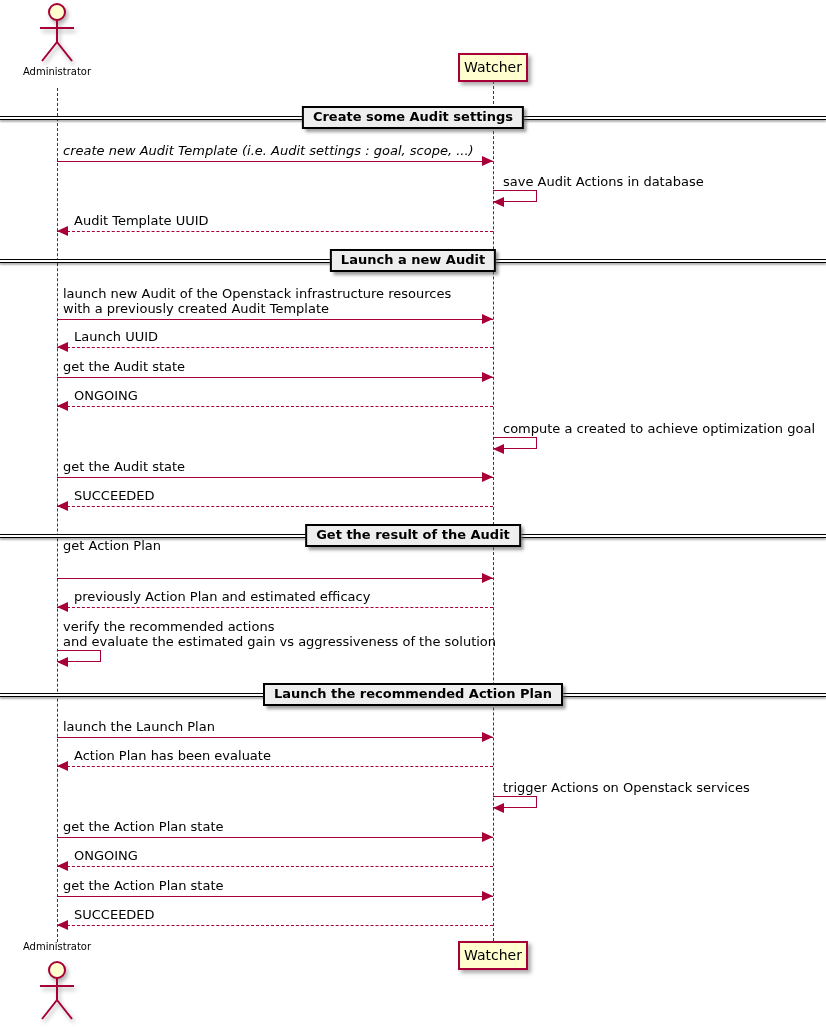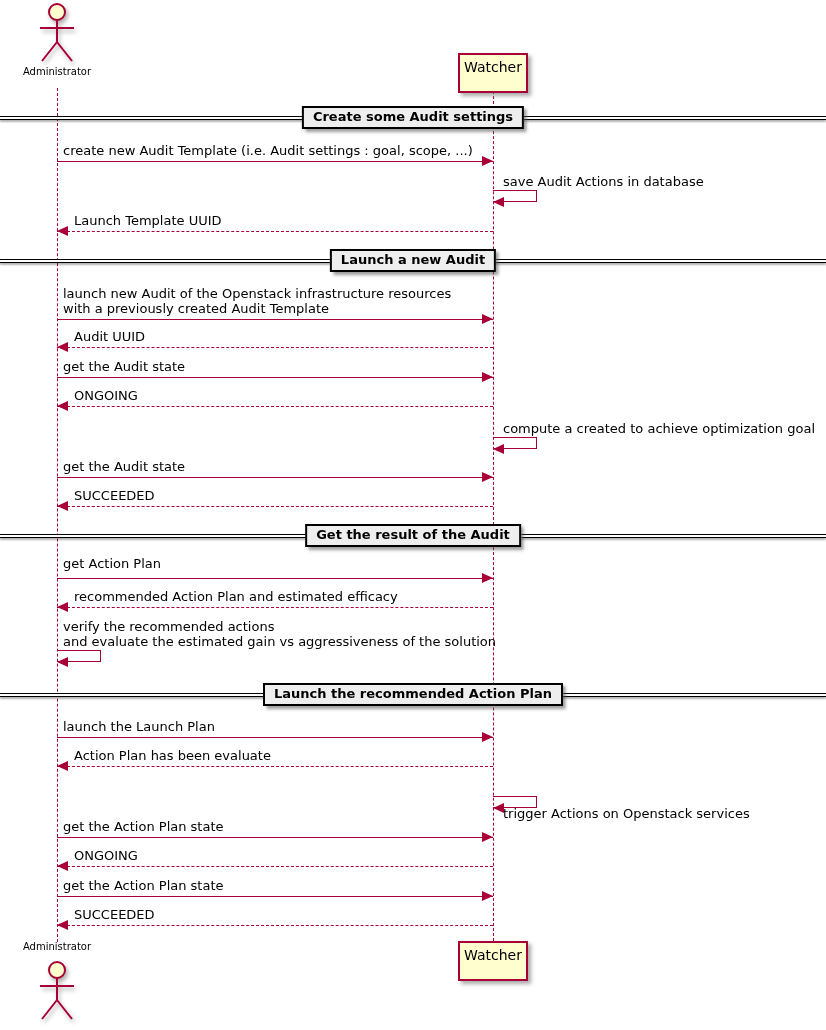--- a/index.html
+++ b/index.html
@@ -2,21 +2,21 @@
 <html style="--accent: #A80036; --pfill: #FEFECE; --divfill: #EEEEEE; --divline: #000000;"><head>
 <meta charset="utf-8">
 <style>
   html,body{margin:0;padding:0;background:#ffffff;}
   #canvas{
     position:relative;width:826px;height:1030px;background:#ffffff;overflow:hidden;
     font-family:"DejaVu Sans","Liberation Sans",sans-serif;color:#000;
   }
   .lifeline{position:absolute;width:0;border-left:1px dashed var(--accent);}
   .participant{
-    position:absolute;box-sizing:border-box;width:70px;height:40px;
+    position:absolute;box-sizing:border-box;width:70px;height:29px;
     background:var(--pfill);border:2px solid var(--accent);
     text-align:center;line-height:25px;font-size:14px;
     box-shadow:3px 3px 4px rgba(100,100,100,0.55);
   }
   .actor-label{position:absolute;transform:translateX(-50%);font-size:10px;white-space:nowrap;}
   .actor-figure{position:absolute;filter:drop-shadow(2.5px 3px 2px rgba(110,110,110,0.55));}
   #rows{position:absolute;left:0;top:0;width:0;height:0;}
   .divline{
     position:absolute;left:0;width:826px;height:2px;background:#fff;
     border-top:1px solid var(--divline);border-bottom:1px solid var(--divline);
@@ -44,74 +44,74 @@
 <body>
 
 <div id="canvas">
 
   <div class="lifeline" style="left:56.5px;top:88px;height:854px;"></div>
   <div class="lifeline" style="left:492.5px;top:81px;height:860px;"></div>
 
   <div id="rows">
       <div class="divline" style="top: 116px;"></div>
       <div class="divlabel" style="top: 106px;">Create some Audit settings</div>
-      <div class="msgtext" style="left: 63px; top: 143px;">create new Audit Template (i.e. Audit settings : goal, scope, ...)</div>
+      <div class="msgtext" style="left: 63px; top: 143px; font-style: italic;">create new Audit Template (i.e. Audit settings : goal, scope, ...)</div>
       <div class="msgline solid" style="left: 57px; width: 436px; top: 161px;"></div>
       <div class="arrowhead right" style="left: 482px; top: 156px;"></div>
       <div class="msgtext" style="left: 503px; top: 174px;">save Audit Actions in database</div>
       <div class="selfloop" style="left: 493px; top: 190px;"></div>
       <div class="arrowhead left" style="left: 493px; top: 197px;"></div>
-      <div class="msgtext" style="left: 74px; top: 213px;">Launch Template UUID</div>
+      <div class="msgtext" style="left: 74px; top: 213px;">Audit Template UUID</div>
       <div class="msgline dashed" style="left: 57px; width: 436px; top: 231px;"></div>
       <div class="arrowhead left" style="left: 57px; top: 226px;"></div>
       <div class="divline" style="top: 259px;"></div>
       <div class="divlabel" style="top: 249px;">Launch a new Audit</div>
       <div class="msgtext" style="left: 63px; top: 286px;">launch new Audit of the Openstack infrastructure resources
 with a previously created Audit Template</div>
       <div class="msgline solid" style="left: 57px; width: 436px; top: 319px;"></div>
       <div class="arrowhead right" style="left: 482px; top: 314px;"></div>
-      <div class="msgtext" style="left: 74px; top: 329px;">Audit UUID</div>
+      <div class="msgtext" style="left: 74px; top: 329px;">Launch UUID</div>
       <div class="msgline dashed" style="left: 57px; width: 436px; top: 347px;"></div>
       <div class="arrowhead left" style="left: 57px; top: 342px;"></div>
       <div class="msgtext" style="left: 63px; top: 359px;">get the Audit state</div>
       <div class="msgline solid" style="left: 57px; width: 436px; top: 377px;"></div>
       <div class="arrowhead right" style="left: 482px; top: 372px;"></div>
       <div class="msgtext" style="left: 74px; top: 388px;">ONGOING</div>
       <div class="msgline dashed" style="left: 57px; width: 436px; top: 406px;"></div>
       <div class="arrowhead left" style="left: 57px; top: 401px;"></div>
       <div class="msgtext" style="left: 503px; top: 421px;">compute a created to achieve optimization goal</div>
       <div class="selfloop" style="left: 493px; top: 437px;"></div>
       <div class="arrowhead left" style="left: 493px; top: 444px;"></div>
       <div class="msgtext" style="left: 63px; top: 459px;">get the Audit state</div>
       <div class="msgline solid" style="left: 57px; width: 436px; top: 477px;"></div>
       <div class="arrowhead right" style="left: 482px; top: 472px;"></div>
       <div class="msgtext" style="left: 74px; top: 488px;">SUCCEEDED</div>
       <div class="msgline dashed" style="left: 57px; width: 436px; top: 506px;"></div>
       <div class="arrowhead left" style="left: 57px; top: 501px;"></div>
       <div class="divline" style="top: 534px;"></div>
       <div class="divlabel" style="top: 524px;">Get the result of the Audit</div>
-      <div class="msgtext" style="left: 63px; top: 556px;">get Action Plan</div>
+      <div class="msgtext" style="left: 63px; top: 538px;">get Action Plan</div>
       <div class="msgline solid" style="left: 57px; width: 436px; top: 578px;"></div>
       <div class="arrowhead right" style="left: 482px; top: 573px;"></div>
-      <div class="msgtext" style="left: 74px; top: 589px;">recommended Action Plan and estimated efficacy</div>
+      <div class="msgtext" style="left: 74px; top: 589px;">previously Action Plan and estimated efficacy</div>
       <div class="msgline dashed" style="left: 57px; width: 436px; top: 607px;"></div>
       <div class="arrowhead left" style="left: 57px; top: 602px;"></div>
       <div class="msgtext" style="left: 63px; top: 619px;">verify the recommended actions
 and evaluate the estimated gain vs aggressiveness of the solution</div>
       <div class="selfloop" style="left: 57px; top: 650px;"></div>
       <div class="arrowhead left" style="left: 57px; top: 657px;"></div>
       <div class="divline" style="top: 693px;"></div>
       <div class="divlabel" style="top: 683px;">Launch the recommended Action Plan</div>
       <div class="msgtext" style="left: 63px; top: 719px;">launch the Launch Plan</div>
       <div class="msgline solid" style="left: 57px; width: 436px; top: 737px;"></div>
       <div class="arrowhead right" style="left: 482px; top: 732px;"></div>
       <div class="msgtext" style="left: 74px; top: 748px;">Action Plan has been evaluate</div>
       <div class="msgline dashed" style="left: 57px; width: 436px; top: 766px;"></div>
       <div class="arrowhead left" style="left: 57px; top: 761px;"></div>
-      <div class="msgtext" style="left: 503px; top: 780px; margin-top: 26px;">trigger Actions on Openstack services</div>
+      <div class="msgtext" style="left: 503px; top: 780px;">trigger Actions on Openstack services</div>
       <div class="selfloop" style="left: 493px; top: 796px;"></div>
       <div class="arrowhead left" style="left: 493px; top: 803px;"></div>
       <div class="msgtext" style="left: 63px; top: 819px;">get the Action Plan state</div>
       <div class="msgline solid" style="left: 57px; width: 436px; top: 837px;"></div>
       <div class="arrowhead right" style="left: 482px; top: 832px;"></div>
       <div class="msgtext" style="left: 74px; top: 848px;">ONGOING</div>
       <div class="msgline dashed" style="left: 57px; width: 436px; top: 866px;"></div>
       <div class="arrowhead left" style="left: 57px; top: 861px;"></div>
       <div class="msgtext" style="left: 63px; top: 878px;">get the Action Plan state</div>
       <div class="msgline solid" style="left: 57px; width: 436px; top: 896px;"></div>

